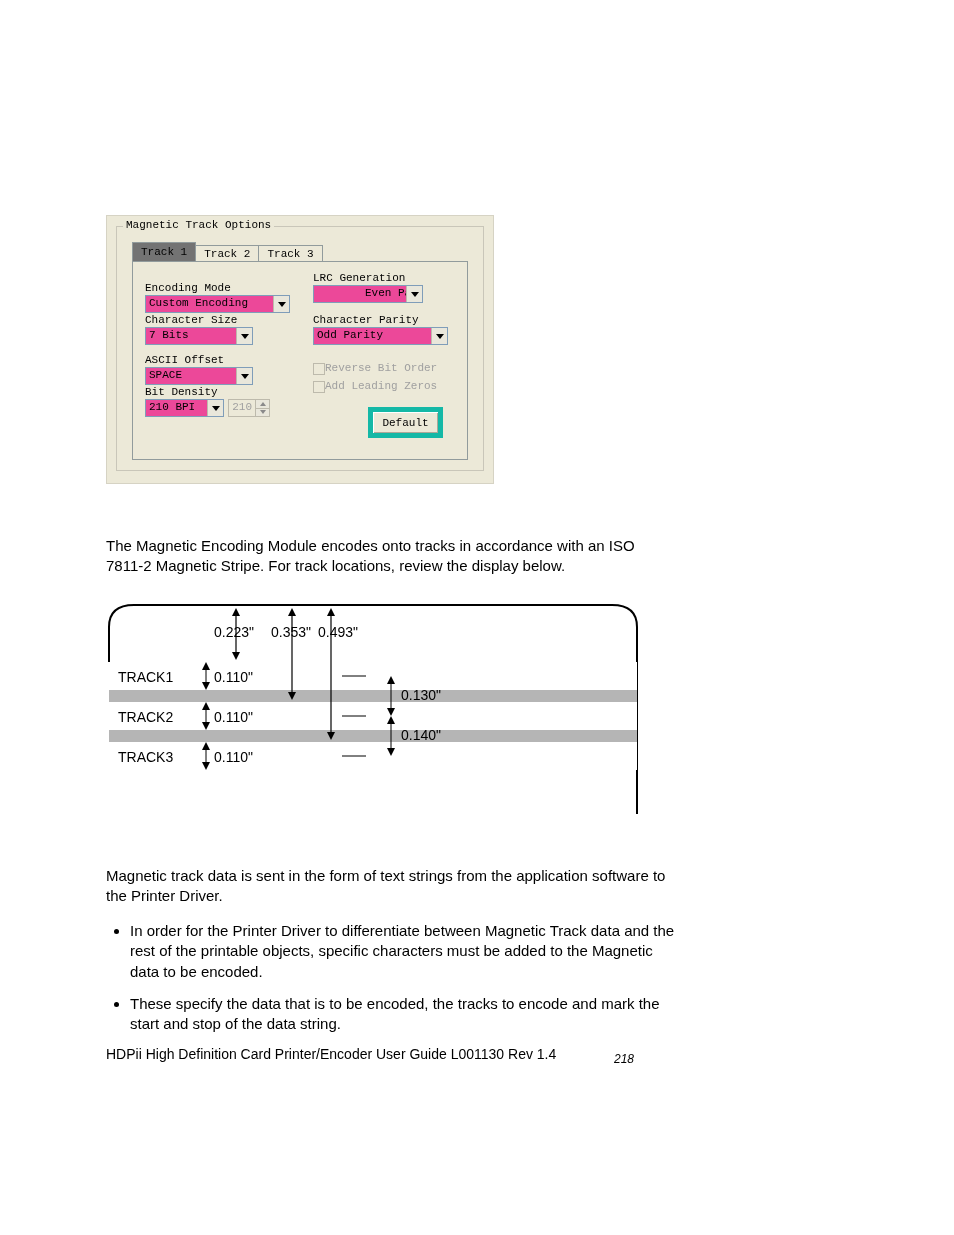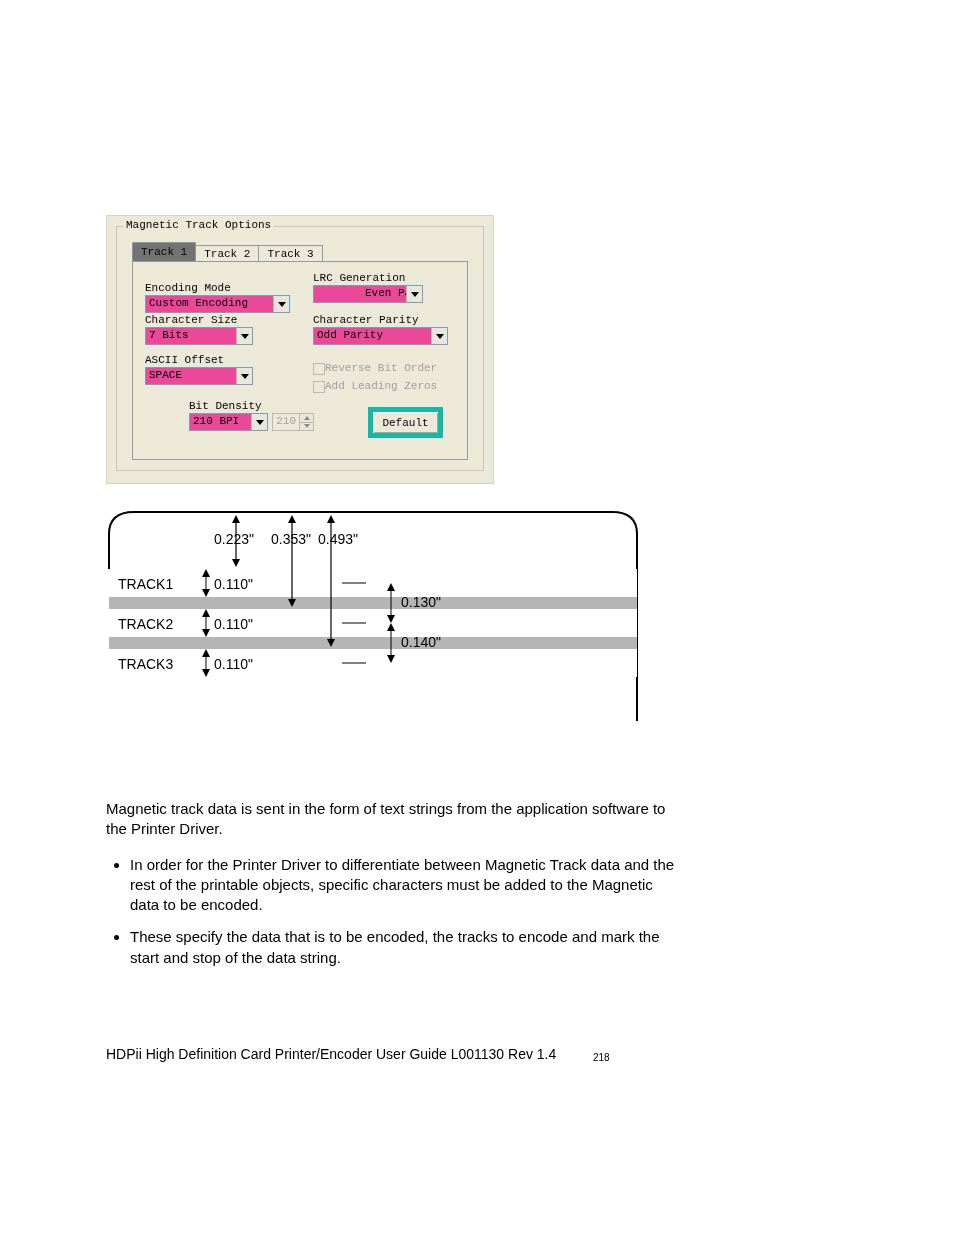--- a/index.html
+++ b/index.html
@@ -195,43 +195,44 @@
     width: 560px;
   }
   .figure2 {
     margin-top: 25px;
     width: 536px;
     height: 215px;
   }
   .para2 {
     font-size: 15px;
     line-height: 1.35;
-    margin-top: 75px;
+    margin-top: 49px;
     width: 560px;
   }
   ul.bullets {
     font-size: 15px;
     line-height: 1.35;
     margin: 14px 0 0 0;
     padding-left: 24px;
     width: 556px;
   }
   ul.bullets li { margin-bottom: 12px; }
 
   .footer-left {
     position: absolute;
     left: 106px;
     top: 1046px;
     font-size: 14px;
   }
   .footer-right {
     position: absolute;
-    left: 593px;
+    left: 614px;
     top: 1052px;
-    font-size: 10px;
+    font-size: 12px;
+    font-style: italic;
   }
 
   
   .figure2 svg text {
     font-family: Arial, Helvetica, sans-serif;
     font-size: 14px;
   }
 </style>
 </head>
 <body>
@@ -273,21 +274,21 @@
           </div>
           <div class="col-l" style="top:92px;">
             <div class="lbl">ASCII Offset</div>
             <div class="combo small">
               <div class="val">SPACE</div>
               <div class="btn">
                   <div class="tri-down"></div>
                 </div>
             </div>
           </div>
-          <div class="col-l" style="top:138px;margin-left:44px;">
+          <div class="col-l" style="top:124px;">
             <div class="lbl">Bit Density</div>
             <div style="display:flex; gap:4px; align-items:center;">
               <div class="combo small">
                 <div class="val">210 BPI</div>
                 <div class="btn">
                     <div class="tri-down"></div>
                   </div>
               </div>
               <div class="spin">
                 <div class="box">210</div>
@@ -334,20 +335,21 @@
             </div>
           </div>
           <div style="position:absolute; left:235px; top:145px;">
             <div class="winbtn">Default</div>
           </div>
 
         </div>
       </div>
     </div>
 
+    <p class="para">The Magnetic Encoding Module encodes onto tracks in accordance with an ISO 7811-2 Magnetic Stripe. For track locations, review the display below.</p>
 
     <div class="figure2">
       <svg viewBox="0 0 536 215" width="536" height="215">
 
         <path d="M 3 60 L 3 25 Q 3 3 28 3 L 506 3 Q 531 3 531 25 L 531 212" fill="none" stroke="#000" stroke-width="2"></path>
 
         <rect x="3" y="60" width="528" height="108" fill="#b5b5b5"></rect>
 
         <rect x="3" y="60" width="528" height="28" fill="#fff"></rect>
         <rect x="3" y="100" width="528" height="28" fill="#fff"></rect>

